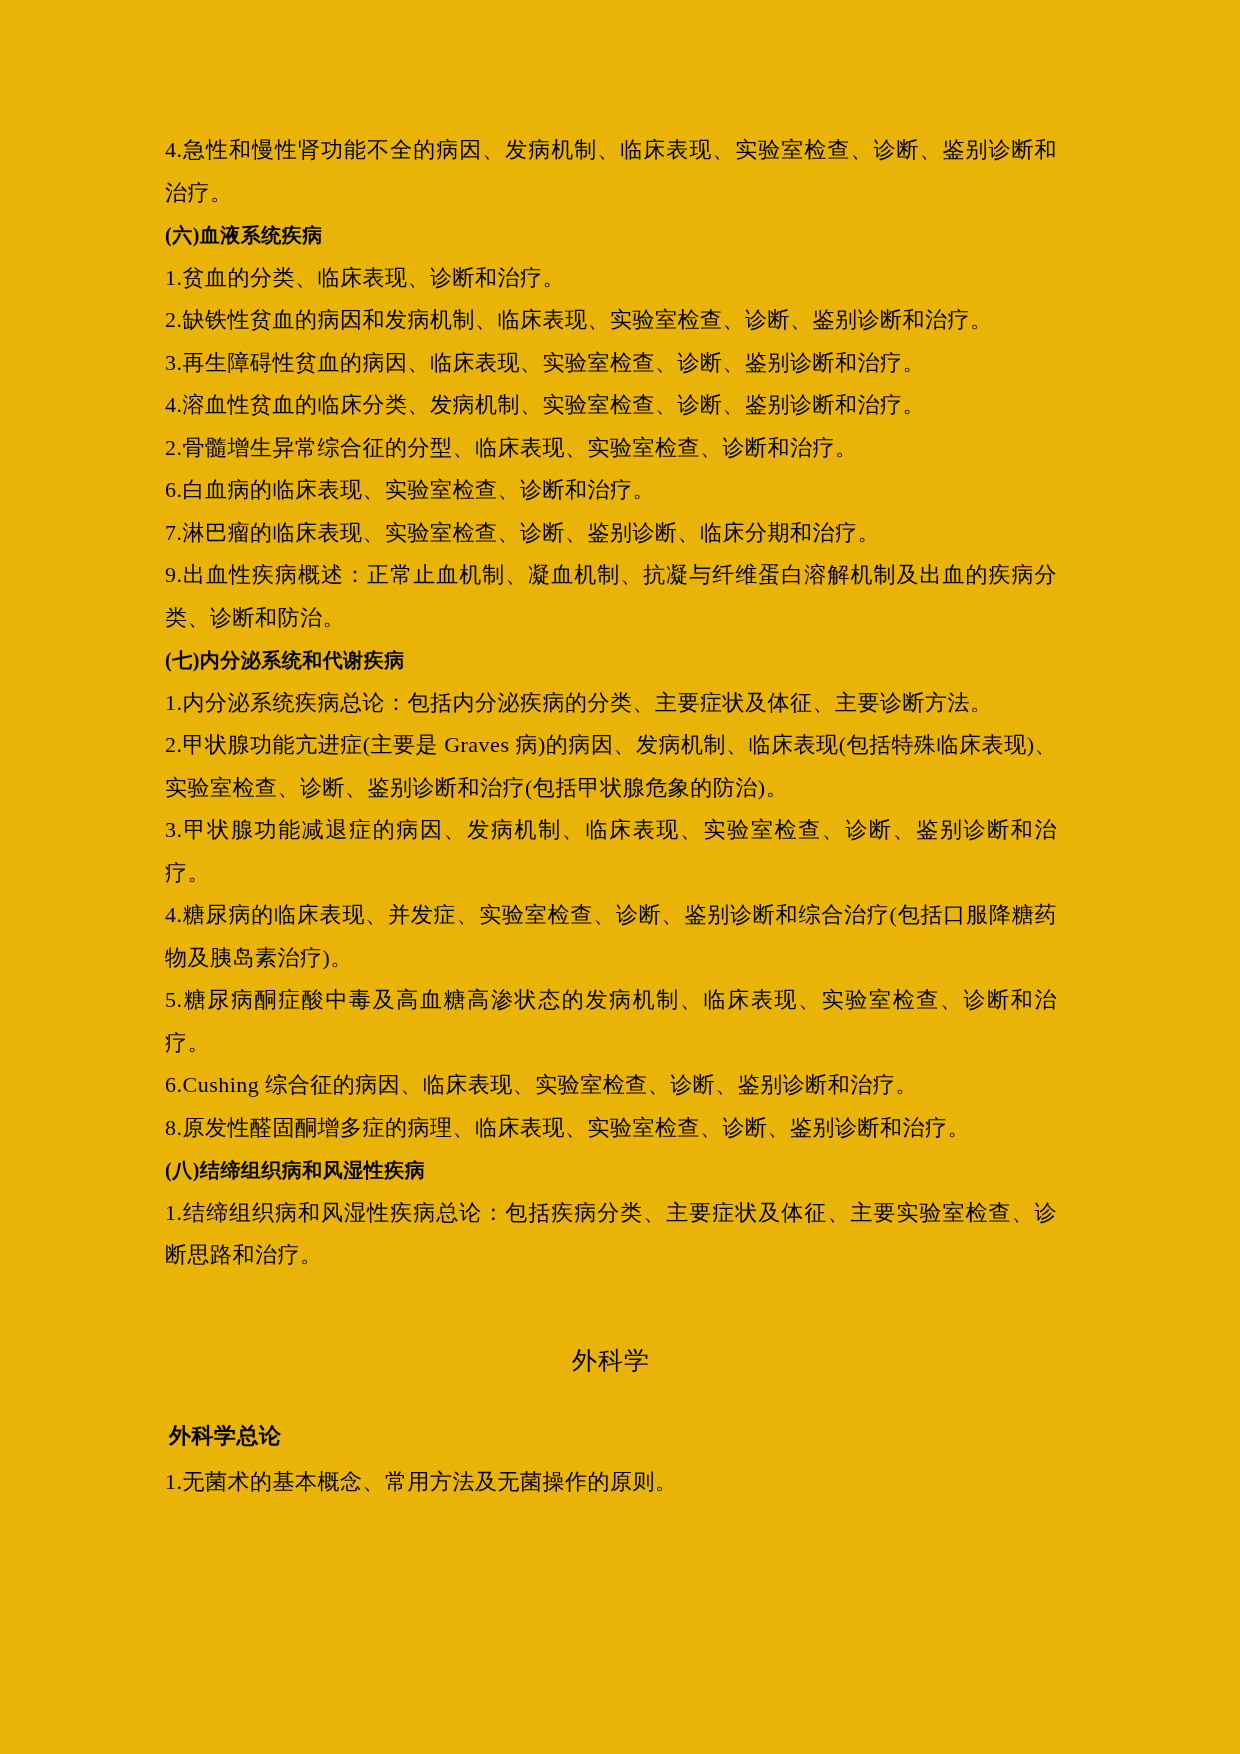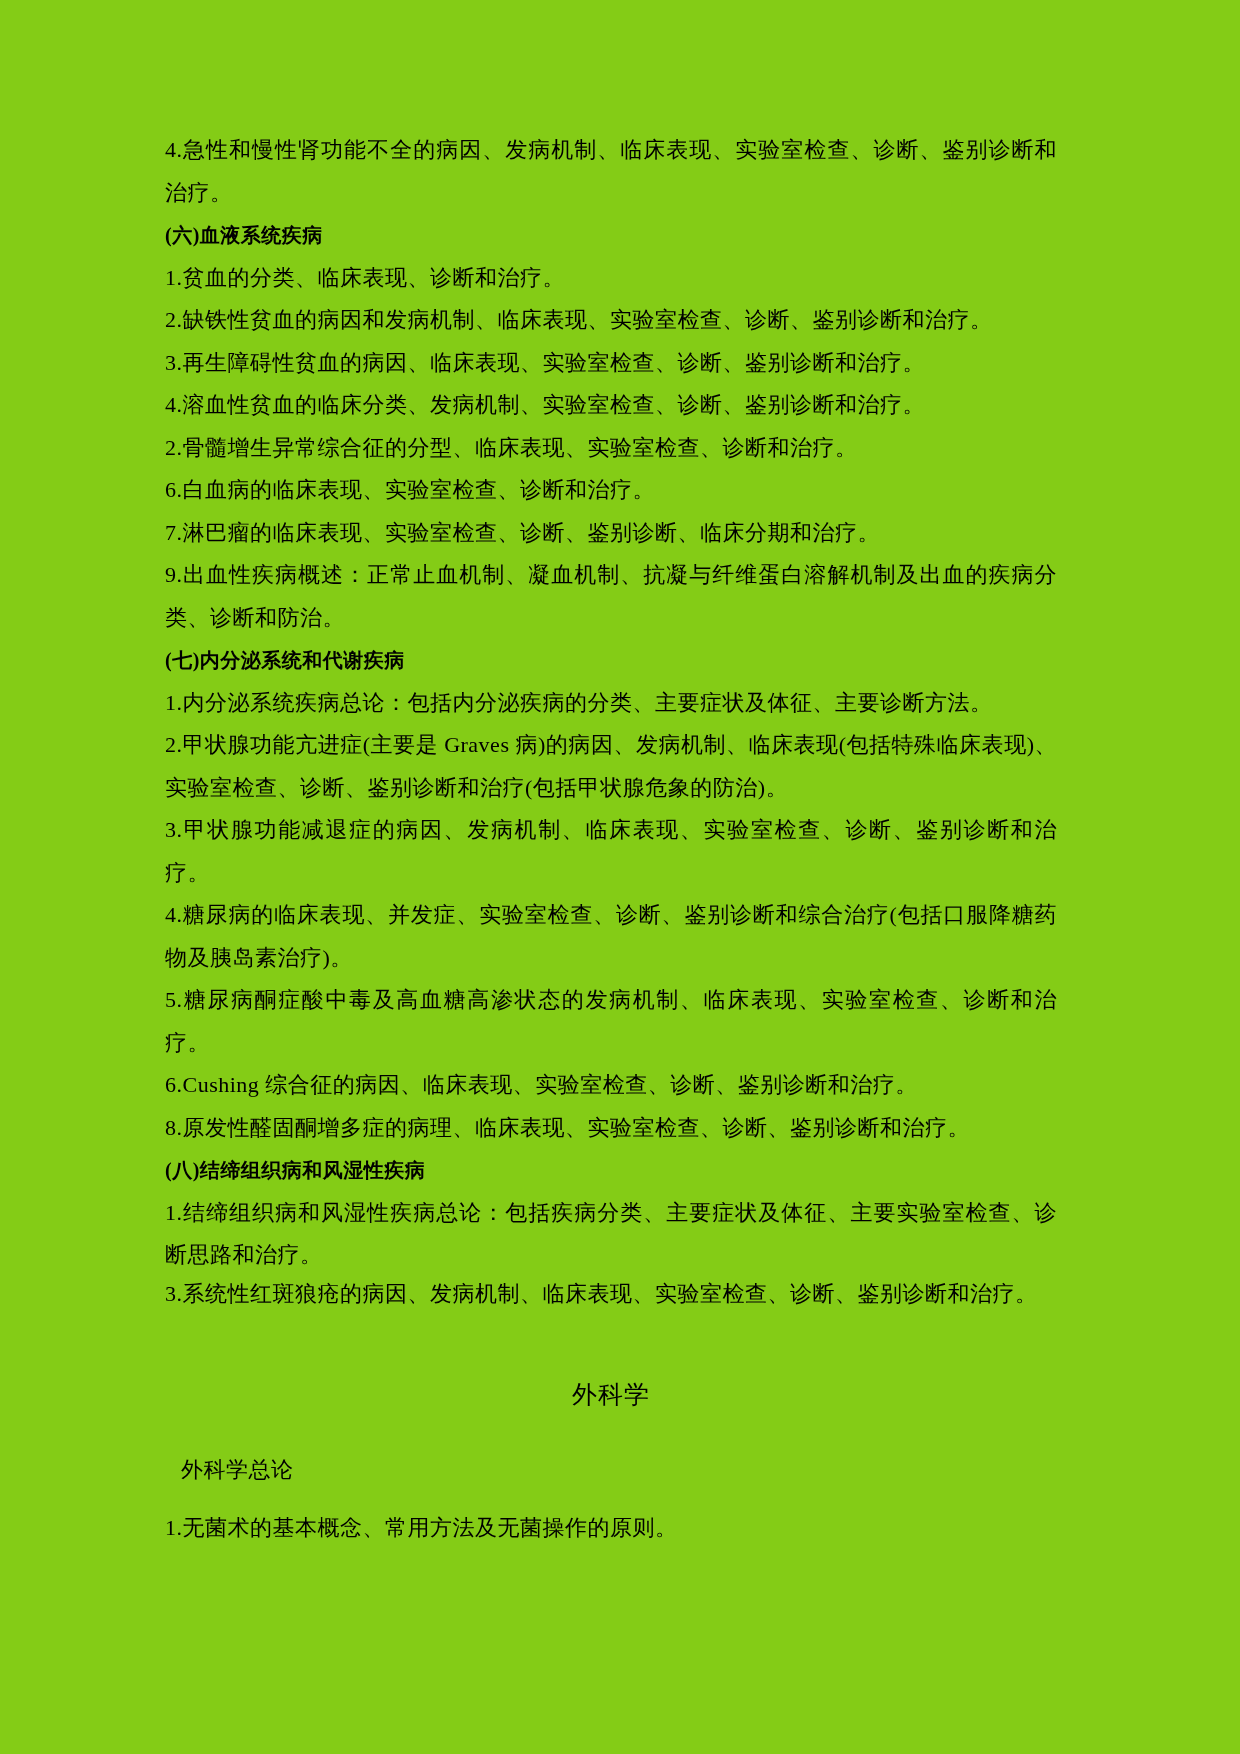--- a/index.html
+++ b/index.html
@@ -4,21 +4,21 @@
 <style>
   html, body {
     margin: 0;
     padding: 0;
     background: #ffffff;
   }
   .page {
     position: relative;
     width: 1240px;
     height: 1754px;
-    background: #84cc16;
+    background: #eab308;
     color: #000000;
     font-family: "Liberation Serif", "DejaVu Serif", serif;
     overflow: hidden;
   }
   .content {
     position: absolute;
     top: 129px;
     left: 165px;
     width: 892px;
   }
@@ -42,24 +42,24 @@
   }
   .surgery-title {
     margin: 66px 0 36px 0;
     font-size: 25px;
     line-height: 36px;
     font-weight: normal;
     text-align: center;
     letter-spacing: 1px;
   }
   .surgery-subheading {
-    margin: 16px;
+    margin: 4px;
     font-size: 22px;
     line-height: 42.5px;
-    font-weight: normal;
+    font-weight: bold;
     letter-spacing: 0.5px;
   }
 </style>
 </head>
 <body>
 
 <div class="page">
   <div class="content">
 
     <p class="item">4.急性和慢性肾功能不全的病因、发病机制、临床表现、实验室检查、诊断、鉴别诊断和治疗。</p>
@@ -78,20 +78,19 @@
     <p class="item">1.内分泌系统疾病总论：包括内分泌疾病的分类、主要症状及体征、主要诊断方法。</p>
     <p class="item">2.甲状腺功能亢进症(主要是 Graves 病)的病因、发病机制、临床表现(包括特殊临床表现)、实验室检查、诊断、鉴别诊断和治疗(包括甲状腺危象的防治)。</p>
     <p class="item">3.甲状腺功能减退症的病因、发病机制、临床表现、实验室检查、诊断、鉴别诊断和治疗。</p>
     <p class="item">4.糖尿病的临床表现、并发症、实验室检查、诊断、鉴别诊断和综合治疗(包括口服降糖药物及胰岛素治疗)。</p>
     <p class="item">5.糖尿病酮症酸中毒及高血糖高渗状态的发病机制、临床表现、实验室检查、诊断和治疗。</p>
     <p class="item">6.Cushing 综合征的病因、临床表现、实验室检查、诊断、鉴别诊断和治疗。</p>
     <p class="item">8.原发性醛固酮增多症的病理、临床表现、实验室检查、诊断、鉴别诊断和治疗。</p>
 
     <h3 class="heading">(八)结缔组织病和风湿性疾病</h3>
     <p class="item">1.结缔组织病和风湿性疾病总论：包括疾病分类、主要症状及体征、主要实验室检查、诊断思路和治疗。</p>
-    <p class="item tight">3.系统性红斑狼疮的病因、发病机制、临床表现、实验室检查、诊断、鉴别诊断和治疗。</p>
 
     <h2 class="surgery-title">外科学</h2>
     <h3 class="surgery-subheading">外科学总论</h3>
     <p class="item">1.无菌术的基本概念、常用方法及无菌操作的原则。</p>
 
   </div>
 </div>
 
 </body></html>

